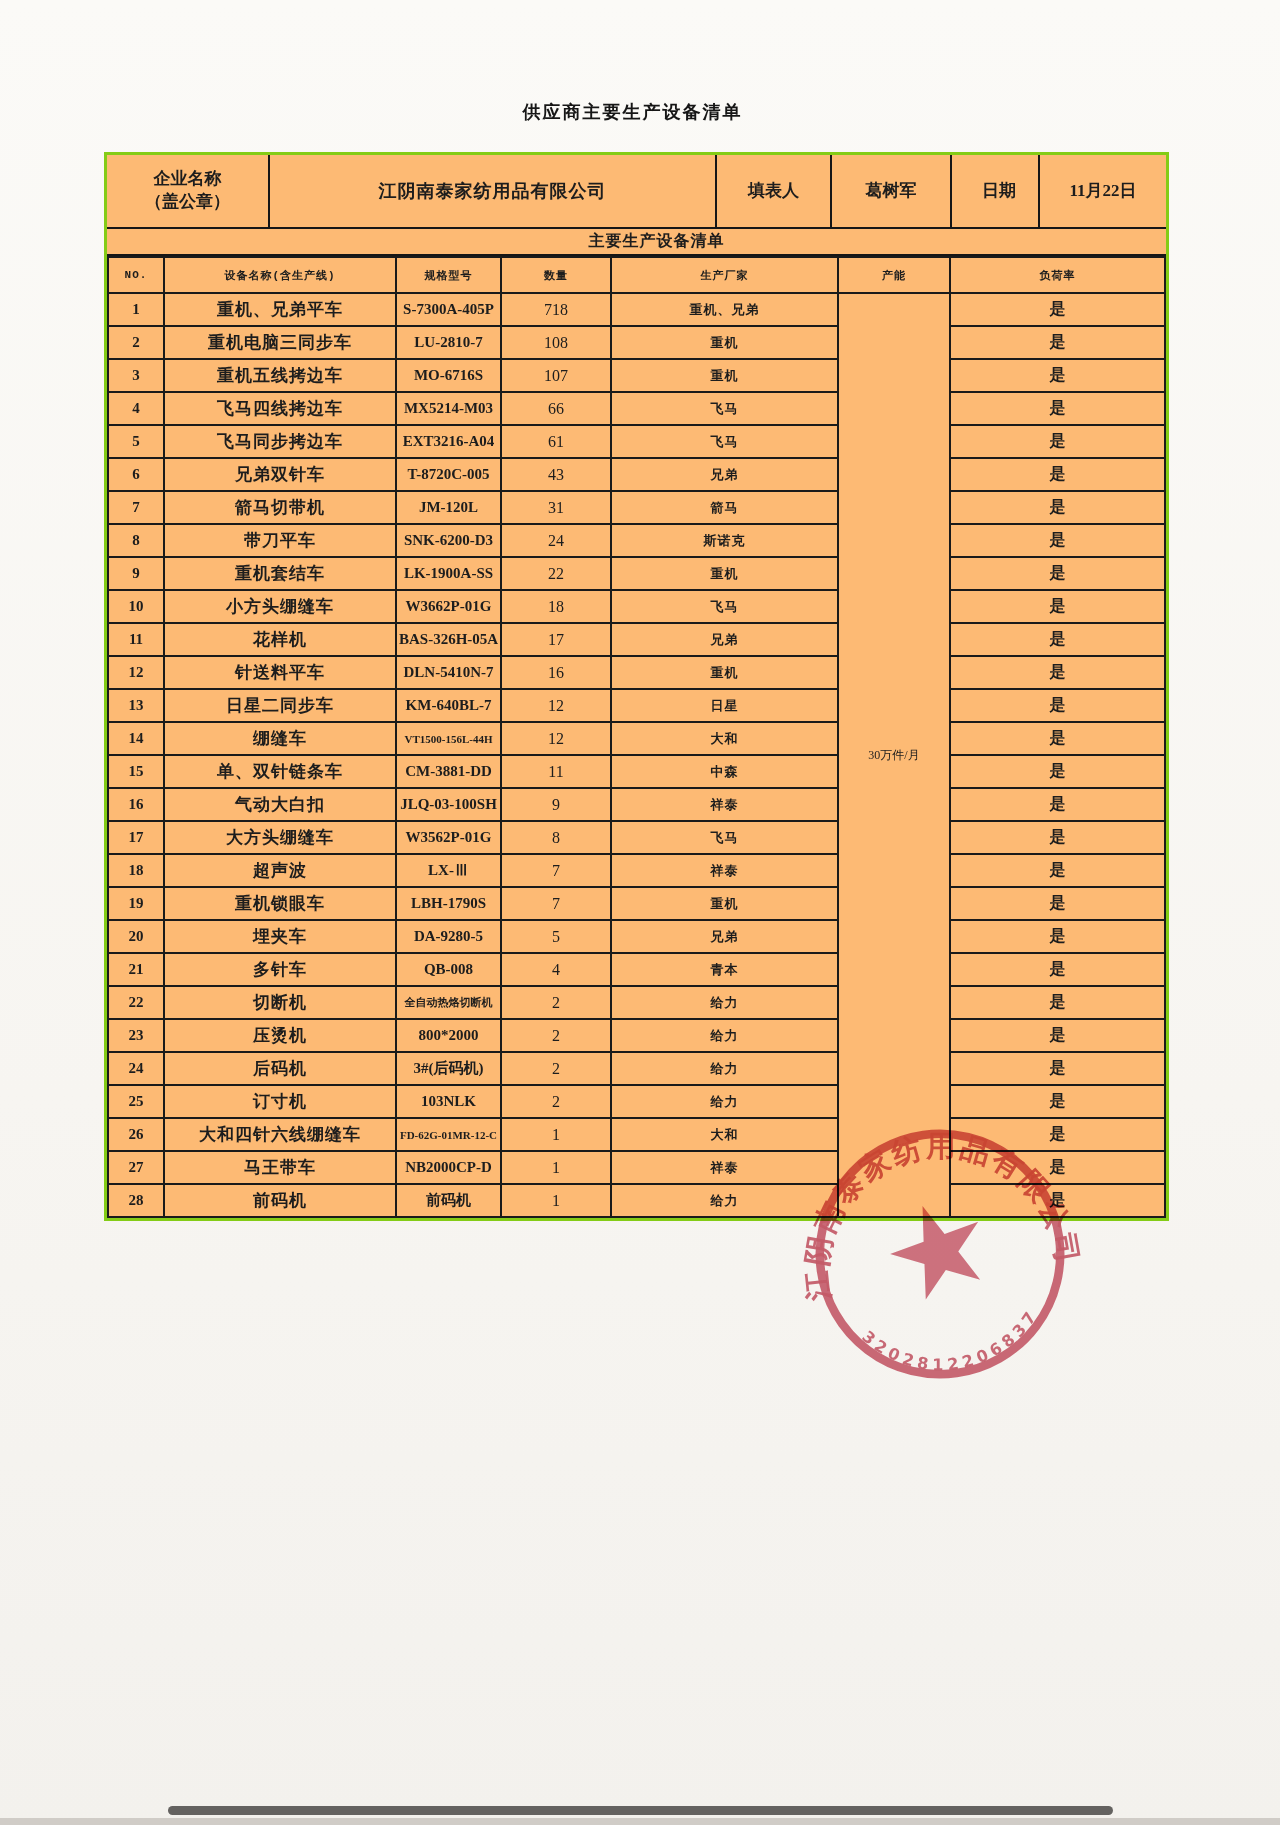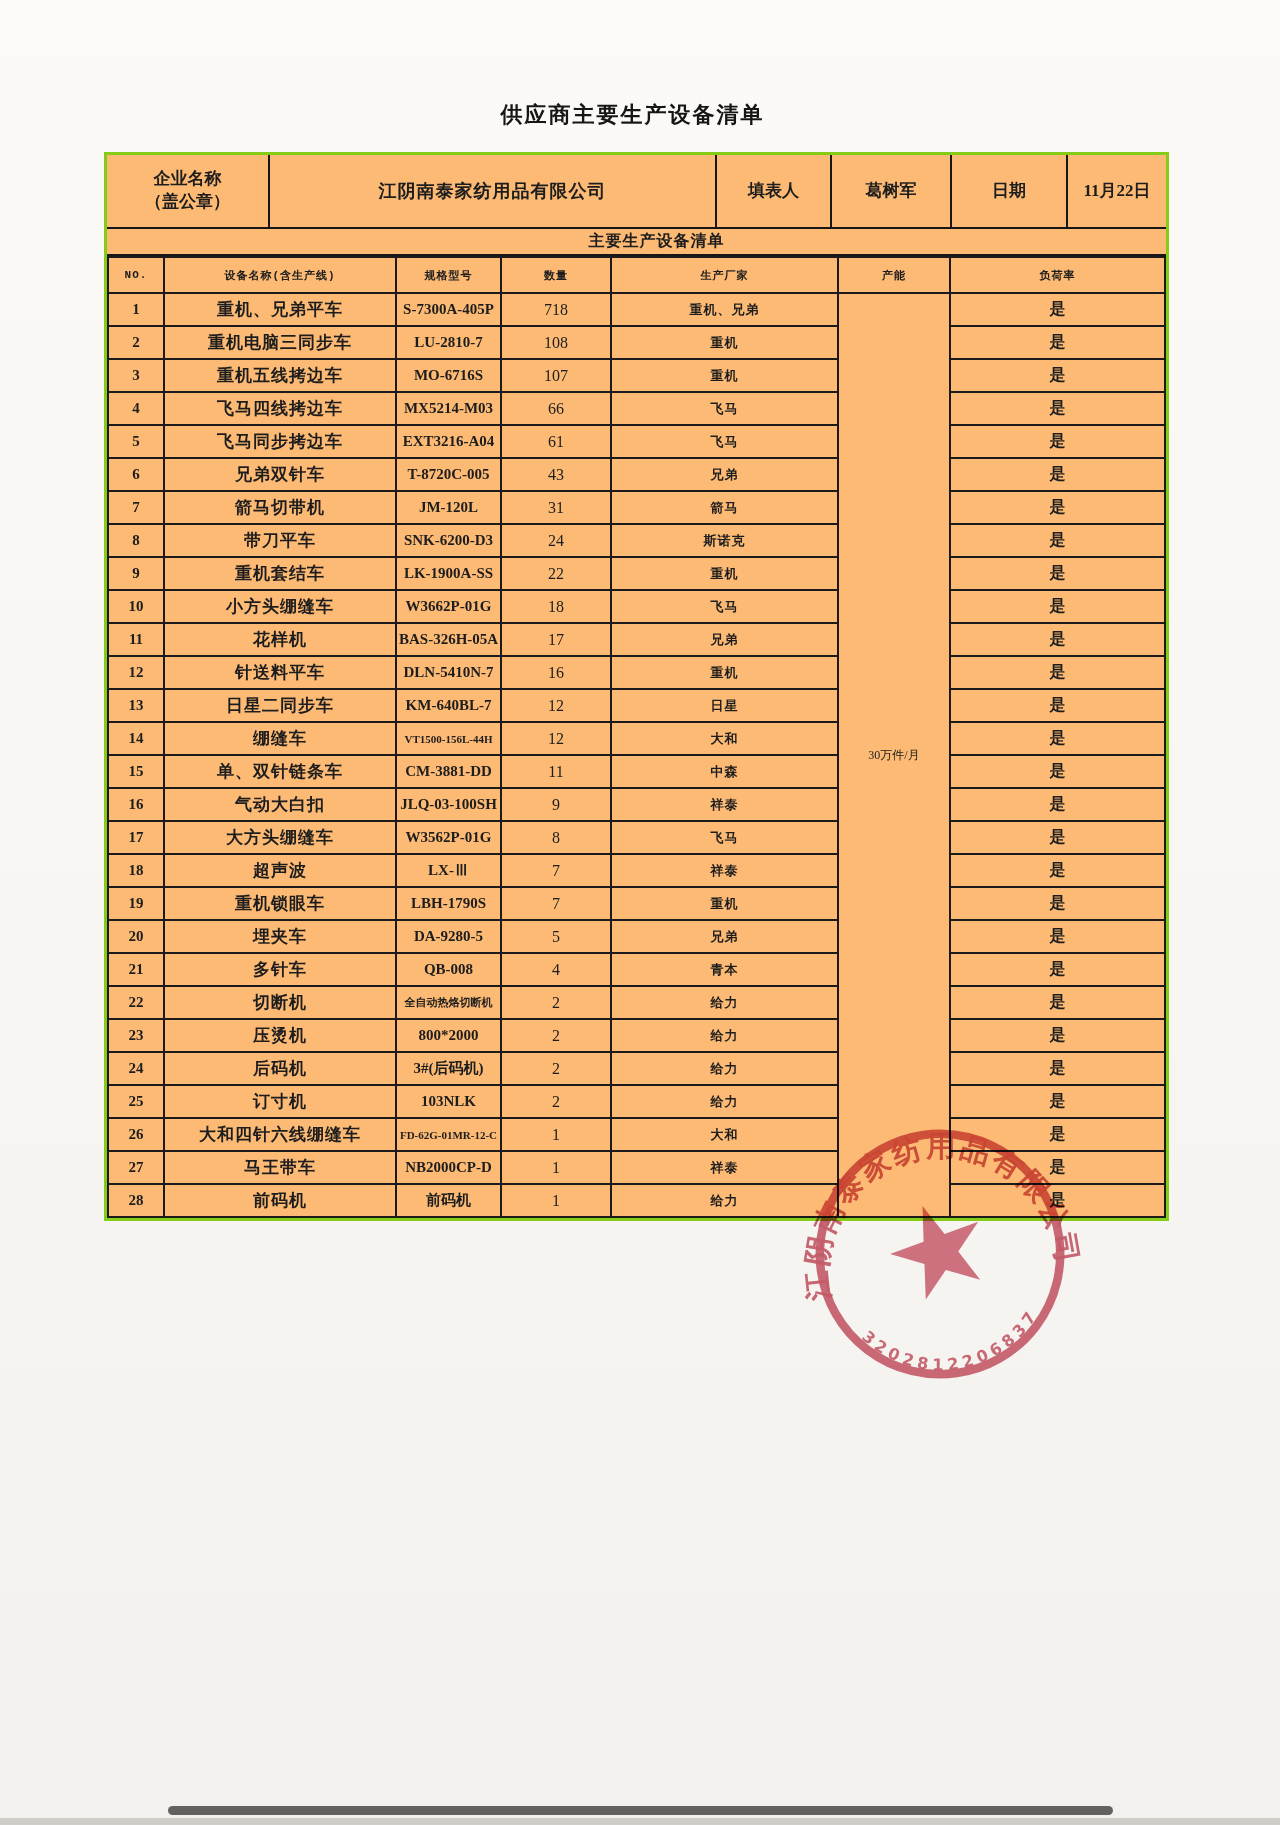--- a/index.html
+++ b/index.html
@@ -7,41 +7,41 @@
   html,body { width: 1280px; height: 1825px; }
   body {
     position: relative;
     background: linear-gradient(180deg, #fbfaf7 0%, #f7f5f1 60%, #f3f1ed 100%);
     font-family: "Liberation Serif", "DejaVu Serif", serif;
     color: #1d1d1d;
     overflow: hidden;
   }
   .page-title {
     position: absolute; left: 100px; top: 100px; width: 1065px;
-    text-align: center; font-size: 22px; font-weight: bold; letter-spacing: 2px;
+    text-align: center; font-size: 18px; font-weight: bold; letter-spacing: 2px;
     color: #161616;
   }
   .doc-table {
     position: absolute; left: 104px; top: 152px; width: 1065px;
     border: 3px solid #84cc16;
     background: #fdba74;
   }
   
   .info-row { display: flex; height: 74px; border-bottom: 2px solid #161616; }
   .info-cell {
     border-right: 2px solid #161616;
     display: flex; align-items: center; justify-content: center;
     text-align: center; font-weight: bold; font-size: 17px; line-height: 1.35;
   }
   .info-cell:last-child { border-right: none; }
   .c-company-label { width: 163px; }
   .c-company-name  { width: 447px; font-size: 18px; letter-spacing: 1px; }
   .c-filler-label  { width: 115px; }
   .c-filler-name   { width: 120px; }
-  .c-date-label    { width: 116px; }
+  .c-date-label    { width: 80px; margin-left: 8px; }
   .c-date-value    { flex: 1; }
   
   .section-row {
     height: 27px; border-bottom: 2px solid #161616;
     display: flex; align-items: center; justify-content: center;
     font-weight: bold; font-size: 16px; letter-spacing: 1px; padding-left: 40px;
   }
   
   table.main { width: 100%; border-collapse: collapse; table-layout: fixed; }
   table.main th, table.main td {

